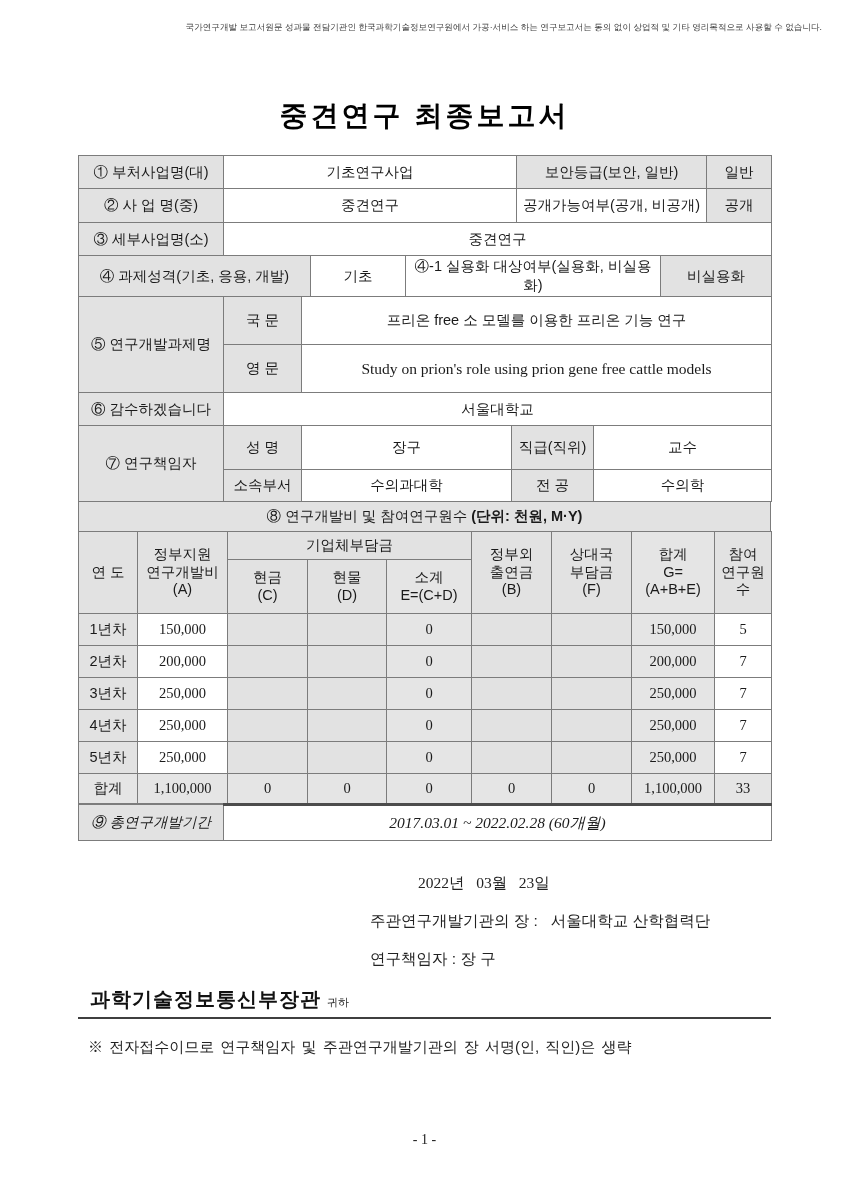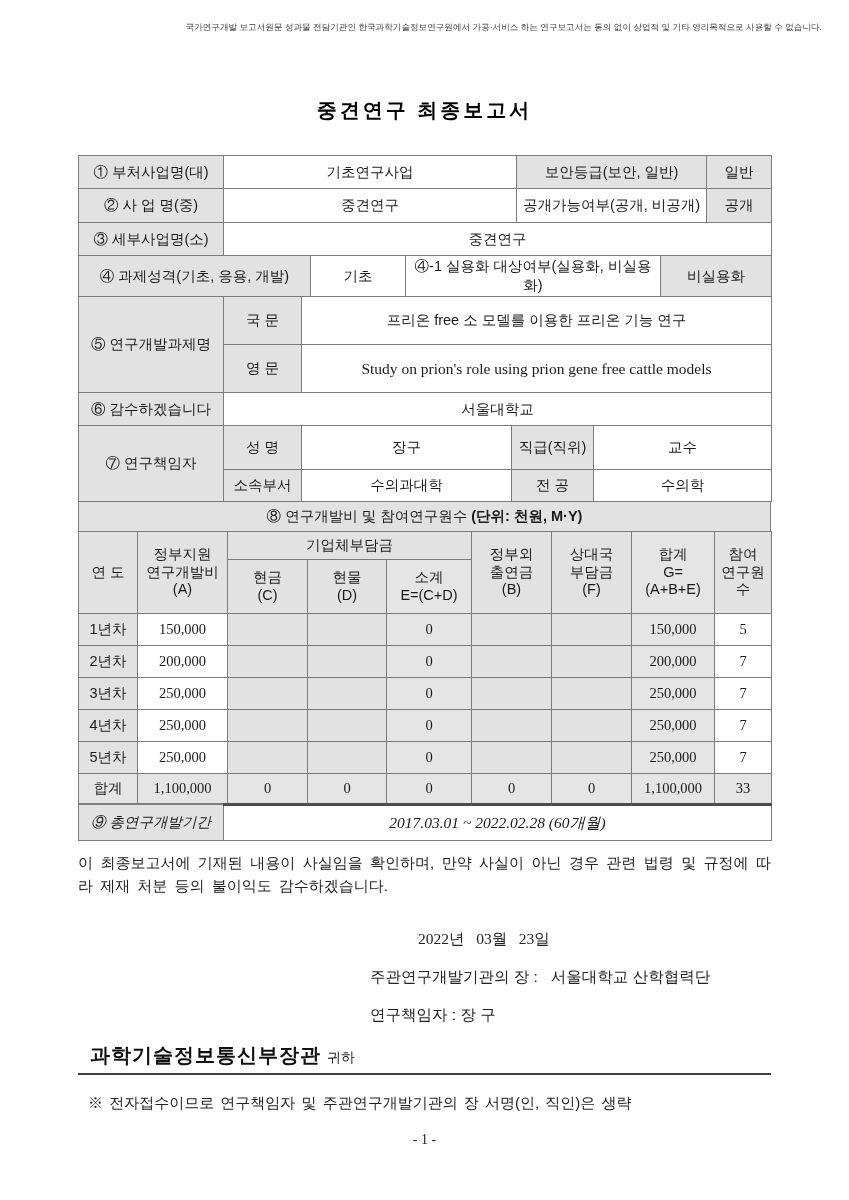--- a/index.html
+++ b/index.html
@@ -7,21 +7,21 @@
   .page {
     position:relative; width:849px; height:1200px; background:#ffffff;
     font-family:"Liberation Sans", sans-serif; color:#1a1a1a; overflow:hidden;
   }
   .header-note {
     position:absolute; top:22px; right:27px; font-size:8.6px; color:#3a3a3a;
     letter-spacing:0px;
   }
   .doc-title {
     position:absolute; top:97px; left:0; width:100%; text-align:center;
-    font-size:20px; font-weight:bold; letter-spacing:3px; color:#000;
+    font-size:28px; font-weight:bold; letter-spacing:3px; color:#000;
   }
   .content { position:absolute; left:78px; top:155px; width:693px; }
 
   table.t { width:693px; border-collapse:collapse; table-layout:fixed; }
   table.t.stack { margin-top:-1px; }
   table.t td {
     border:1px solid #7c7c7c; font-size:14.5px; color:#1a1a1a;
     text-align:center; vertical-align:middle; padding:1px 4px; overflow:hidden;
   }
   .g { background:#e2e2e2;margin-left:20px; }
@@ -40,21 +40,21 @@
   }
   .date-line {
     margin-top:32px; margin-left:340px; font-size:15.5px; white-space:pre;
     font-family:"Liberation Serif", serif; color:#222;
   }
   .sign-line {
     margin-top:17px; margin-left:292px; font-size:15.5px; white-space:pre; color:#222;
   }
   .recipient-row { margin-top:16px; padding-left:12px; }
   .recipient-name { font-size:20px; font-weight:bold; letter-spacing:1px; color:#111; }
-  .recipient-honorific { font-size:14px; color:#222; margin-left:6px; }
+  .recipient-honorific { font-size:11px; color:#222; margin-left:6px; }
   .recipient-rule { margin-top:4px; border-top:2px solid #3f3f3f; width:693px; }
   .footnote { margin-top:19px; padding-left:10px; font-size:15px; word-spacing:2px; color:#222; }
   .page-number {
     position:absolute; bottom:52px; left:0; width:100%; text-align:center;
     font-size:14px; font-family:"Liberation Serif", serif; color:#222; white-space:pre;
   }
 
   
   .h33 td { height:33px; } .h34 td { height:34px; } .h48 td { height:48px; }
   .h36 td { height:32px; } .h30 td { height:30px; } .h40 td { height:36px;font-style:italic; }
@@ -304,21 +304,20 @@
           <col style="width:548px">
         </colgroup>
       <tbody>
           <tr class="h40">
         <td class="g">⑨ 총연구개발기간</td>
         <td class="thick-top serif" style="font-size:15.5px">2017.03.01 ~ 2022.02.28 (60개월)</td>
       </tr>
     </tbody>
       </table>
 
-    <div class="declaration">이 최종보고서에 기재된 내용이 사실임을 확인하며, 만약 사실이 아닌 경우 관련 법령 및 규정에 따라 제재 처분 등의 불이익도 감수하겠습니다.</div>
 
     <div class="date-line">2022년   03월   23일</div>
 
     <div class="sign-line">주관연구개발기관의 장 :   서울대학교 산학협력단</div>
     <div class="sign-line">연구책임자 : 장 구</div>
 
     <div class="recipient-row">
       <span class="recipient-name">과학기술정보통신부장관</span><span class="recipient-honorific">귀하</span>
     </div>
     <div class="recipient-rule"></div>

